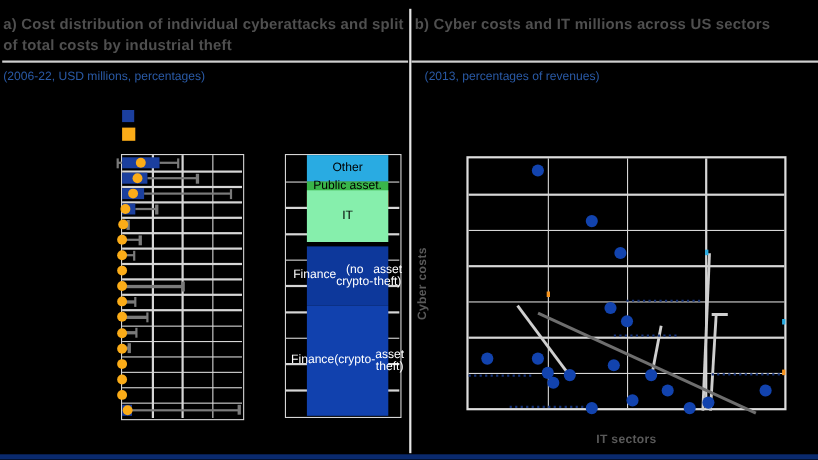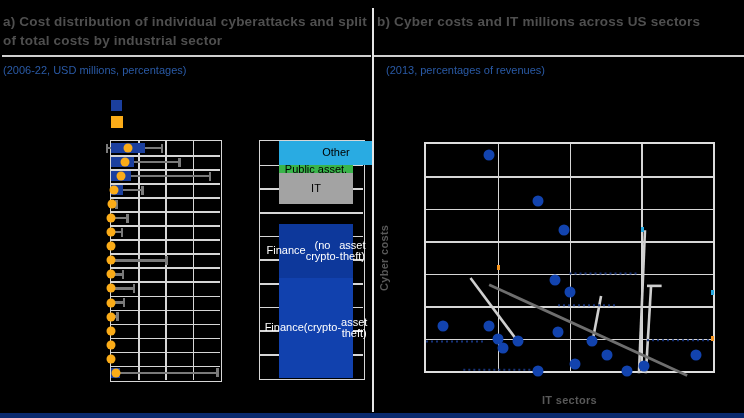--- a/index.html
+++ b/index.html
@@ -27,21 +27,21 @@
   .xlab{position:absolute;left:424px;top:394px;width:291px;text-align:center;color:#595959;font-size:11px;font-weight:bold;letter-spacing:.3px;}
   .footer-strip{position:absolute;left:0;top:413px;width:744px;height:5px;background:#0a2a6e;}
   svg{position:absolute;left:0;top:0;overflow:visible;}
 </style>
 </head>
 <body>
 
 <div class="stage">
 
   <section>
-    <div class="title" style="left:3px;top:12px;width:368px;">a) Cost distribution of individual cyberattacks and split of total costs by industrial sector</div>
+    <div class="title" style="left:3px;top:12px;width:368px;">a) Cost distribution of individual cyberattacks and split of total costs by industrial theft</div>
     <div class="rule" style="left:2px;top:55px;width:369px;"></div>
     <div class="subtitle" style="left:3px;top:64px;">(2006-22, USD millions, percentages)</div>
 
     <span class="sw" style="left:111px;top:100px;width:11px;height:11px;background:#1b3f9e;"></span>
     <span class="sw" style="left:111px;top:116px;width:12px;height:12px;background:#fbac18;"></span>
 
     <div id="rowchart">
         <div class="gl" style="left: 27.2px; top: 0px; width: 1.6px; height: 238.8px;"></div>
         <div class="gl" style="left: 54.4px; top: 0px; width: 1.6px; height: 238.8px;"></div>
         <div class="gl" style="left: 81.6px; top: 0px; width: 1.6px; height: 238.8px;"></div>
@@ -115,30 +115,30 @@
     <div id="stackchart">
         <div class="gl" style="left: 0px; top: 23.68px; width: 102.8px; height: 1.6px;"></div>
         <div class="gl" style="left: 0px; top: 47.36px; width: 102.8px; height: 1.6px;"></div>
         <div class="gl" style="left: 0px; top: 71.04px; width: 102.8px; height: 1.6px;"></div>
         <div class="gl" style="left: 0px; top: 94.72px; width: 102.8px; height: 1.6px;"></div>
         <div class="gl" style="left: 0px; top: 118.4px; width: 102.8px; height: 1.6px;"></div>
         <div class="gl" style="left: 0px; top: 142.08px; width: 102.8px; height: 1.6px;"></div>
         <div class="gl" style="left: 0px; top: 165.76px; width: 102.8px; height: 1.6px;"></div>
         <div class="gl" style="left: 0px; top: 189.44px; width: 102.8px; height: 1.6px;"></div>
         <div class="gl" style="left: 0px; top: 213.12px; width: 102.8px; height: 1.6px;"></div>
-        <div class="seg" style="top: 0px; height: 23.68px; background: rgb(41, 171, 226); color: rgb(0, 0, 0); padding-left: 20px;">
+        <div class="seg" style="top: 0px; height: 23.68px; background: rgb(41, 171, 226); color: rgb(0, 0, 0);">
           <span>Other</span>
         </div>
         <div class="seg" style="top: 23.68px; height: 9.472px; background: rgb(57, 181, 74); color: rgb(0, 0, 0);">
           <span>Public asset.</span>
         </div>
         <div class="seg" style="top: 33.152px; height: 14.208px; background: rgb(241, 90, 36); color: rgb(0, 0, 0);">
           <span>Manufact.</span>
         </div>
-        <div class="seg" style="top: 32px; height: 31px; background: #a3a3a3; color: rgb(0, 0, 0);">
+        <div class="seg" style="top: 32px; height: 47px; background: #86efac; color: rgb(0, 0, 0);">
           <span>IT</span>
         </div>
         <div class="seg" style="top: 82.88px; height: 54.464px; background: rgb(13, 56, 155); color: rgb(255, 255, 255);">
           <span>Finance</span>
           <br>
           <span>(no crypto-</span>
           <br>
           <span>asset theft)</span>
         </div>
         <div class="seg" style="top: 137.344px; height: 99.456px; background: rgb(17, 65, 174); color: rgb(255, 255, 255);">

